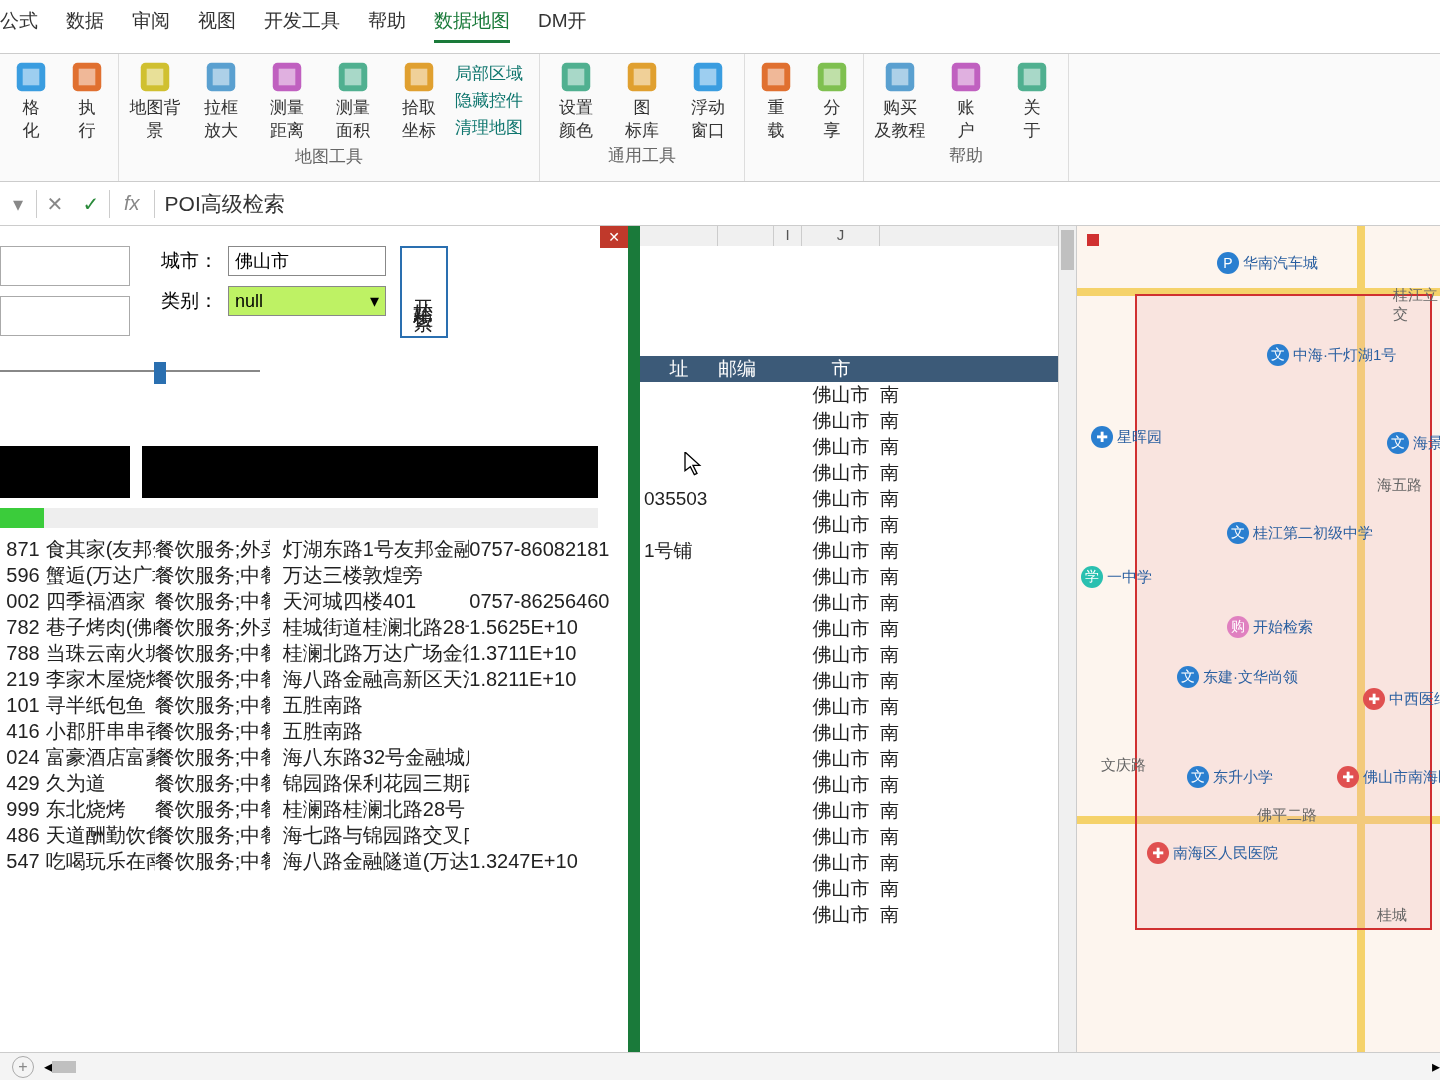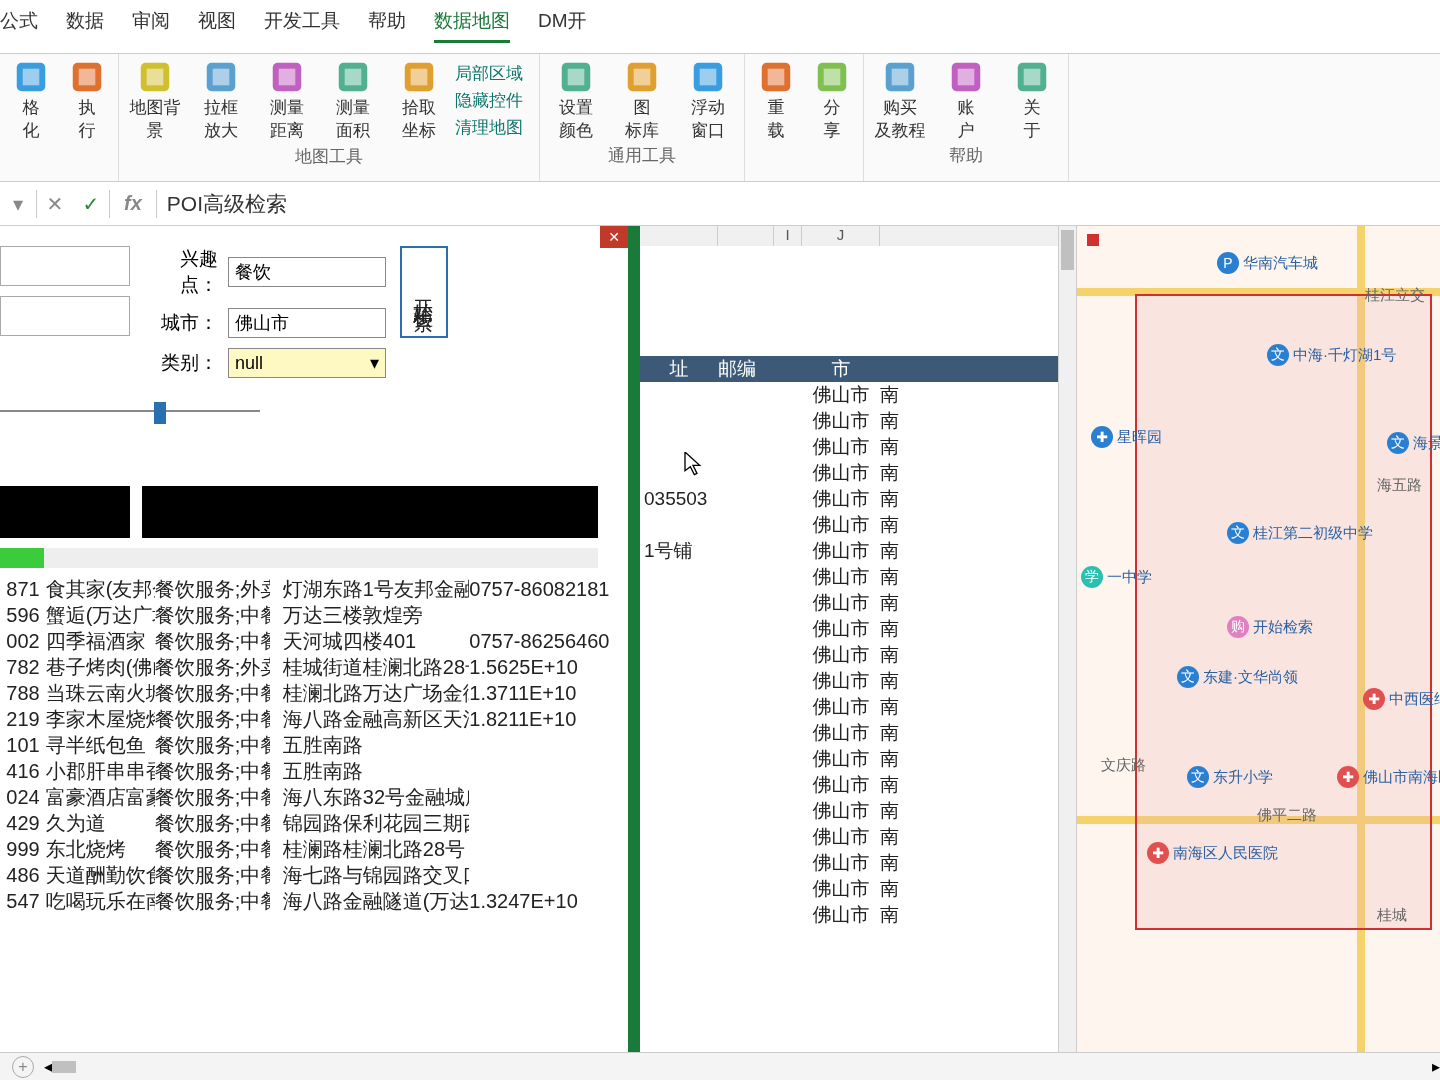--- a/index.html
+++ b/index.html
@@ -17,41 +17,41 @@
 .rbtn { display:flex; flex-direction:column; align-items:center; width:56px; cursor:pointer; font-size:17px; color:#333; }
 .rbtn.narrow { width:46px; }
 .ricon { width:38px; height:38px; display:flex; align-items:center; justify-content:center; }
 .glabel { font-size:17px; color:#666; margin-top:2px; }
 .textcol { display:flex; flex-direction:column; justify-content:center; gap:4px; font-size:17px; color:#0f766e; padding:4px 8px; }
 .textcol span { cursor:pointer; }
 
 
 .fbar { display:flex; align-items:center; height:44px; border-bottom:1px solid #ccc; background:#fff; }
 .fbar .cell { width:36px; text-align:center; color:#888; font-size:20px; }
-.fbar .fx { font-style:italic; color:#888; font-size:20px; padding:0 14px;font-weight:bold; }
+.fbar .fx { font-style:italic; color:#888; font-size:20px; padding:0 14px; }
 .fbar .val { font-size:21px; color:#333; padding-left:10px; }
 .fbar .sep { width:1px; height:28px; background:#ccc; }
 
 
 .main { display:flex; height:calc(1080px - 44px - 128px - 44px); position:relative; }
 .vsplit { width:12px; background:#1a7a3a; flex:none; }
 
 
 .leftpane { width:628px; flex:none; display:flex; flex-direction:column; position:relative; background:#fff; }
 .dlg { position:relative; padding:20px 14px 8px 0; }
 .dlg-close { position:absolute; right:0; top:0; width:28px; height:22px; background:#c0392b; color:#fff; display:flex; align-items:center; justify-content:center; font-size:14px; cursor:pointer; }
 .dlg-row { display:flex; align-items:flex-start; gap:14px; }
 .dlg-left { display:flex; flex-direction:column; gap:10px; }
 .centerbox { width:130px; height:40px; border:1px solid #aaa; background:#fff; }
 .centerbtn { width:124px; height:56px; border:1px solid #999; background:#eaeaea; font-size:17px; display:flex; align-items:center; justify-content:center; text-align:center; cursor:pointer; line-height:1.3; }
 .form { display:flex; flex-direction:column; gap:10px; }
 .frow { display:flex; align-items:center; gap:10px; }
 .flabel { width:74px; text-align:right; font-size:19px; }
 .finput { width:158px; height:30px; border:1px solid #888; padding:0 6px; font-size:18px; }
-.fselect { width:158px; height:30px; border:1px solid #888; padding:0 6px; font-size:18px; background:#fef9c3; display:flex; align-items:center; justify-content:space-between; cursor:pointer; }
+.fselect { width:158px; height:30px; border:1px solid #888; padding:0 6px; font-size:18px; background:#bef264; display:flex; align-items:center; justify-content:space-between; cursor:pointer; }
 .startbtn { width:48px; height:92px; border:2px solid #2a6fb0; background:#fff; display:flex; align-items:center; justify-content:center; font-size:20px; writing-mode:vertical-rl; letter-spacing:4px; cursor:pointer; color:#222; }
 .slider { position:relative; width:260px; height:30px; margin-top:18px; }
 .slider-track { position:absolute; top:14px; left:0; right:0; height:2px; background:#888; }
 .slider-thumb { position:absolute; top:6px; left:154px; width:12px; height:22px; background:#2a6fb0; cursor:pointer; }
 
 .blackrow { display:flex; gap:12px; margin-top:60px; padding-right:16px; }
 .blackrow div:first-child { width:130px; height:52px; background:#000; }
 .blackrow div:last-child { flex:1; height:52px; background:#000; }
 .progress { height:20px; background:#eee; margin-top:10px; margin-right:16px; }
 .progress-fill { width:44px; height:100%; background:#3bcc3b; }
@@ -317,24 +317,20 @@
   <div class="leftpane">
     <div class="dlg">
       <div class="dlg-close">✕</div>
       <div class="dlg-row">
         <div class="dlg-left">
           <div class="centerbox"></div>
           <div class="centerbox"></div>
         </div>
         <div class="form">
           <div class="frow">
-            <span class="flabel">兴趣点：</span>
-            <input class="finput" value="餐饮" style="">
-          </div>
-          <div class="frow">
             <span class="flabel">城市：</span>
             <input class="finput" value="佛山市" style="">
           </div>
           <div class="frow">
             <span class="flabel">类别：</span>
             <div class="fselect">
               <span>null</span>
               <span>▾</span>
             </div>
           </div>
@@ -605,21 +601,21 @@
     <div class="redpin"></div>
     <div class="road-h" style="top:62px"></div>
     <div class="road-h" style="top:590px"></div>
     <div class="road-v" style="left:280px"></div>
     <div class="selbox"></div>
     <div id="mappois">
         <div class="poi" style="left: 140px; top: 26px;">
           <span class="poidot ">P</span>
           <span>华南汽车城</span>
         </div>
-        <div class="maplabel" style="left: 288px; top: 60px;">桂江立交</div>
+        <div class="maplabel" style="left: 316px; top: 60px;">桂江立交</div>
         <div class="poi" style="left: 190px; top: 118px;">
           <span class="poidot ">文</span>
           <span>中海·千灯湖1号</span>
         </div>
         <div class="poi" style="left: 14px; top: 200px;">
           <span class="poidot ">✚</span>
           <span>星晖园</span>
         </div>
         <div class="poi" style="left: 310px; top: 206px;">
           <span class="poidot ">文</span>

